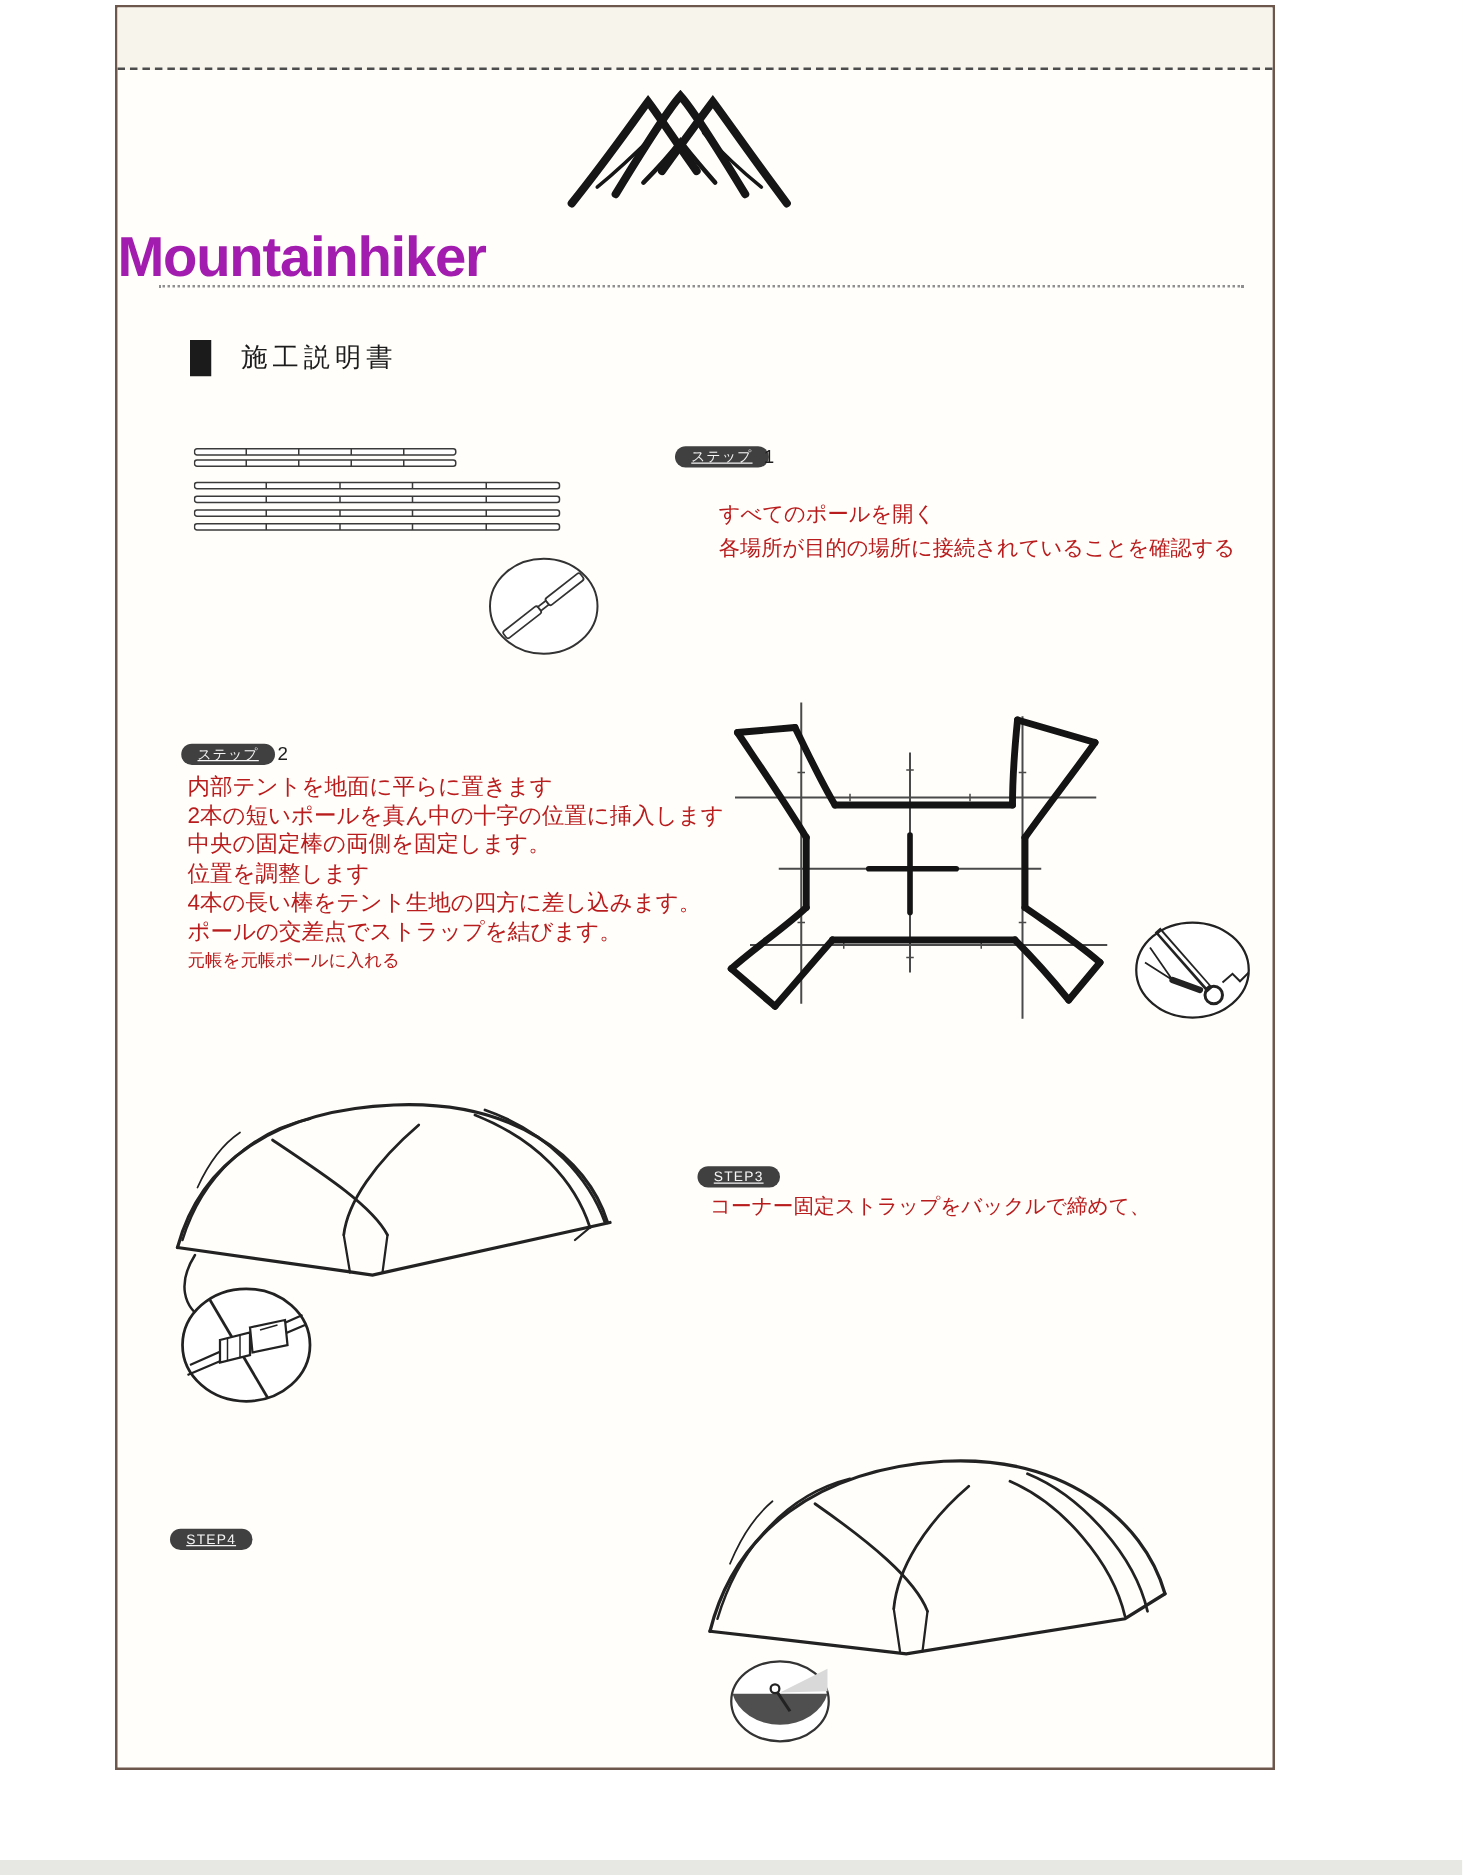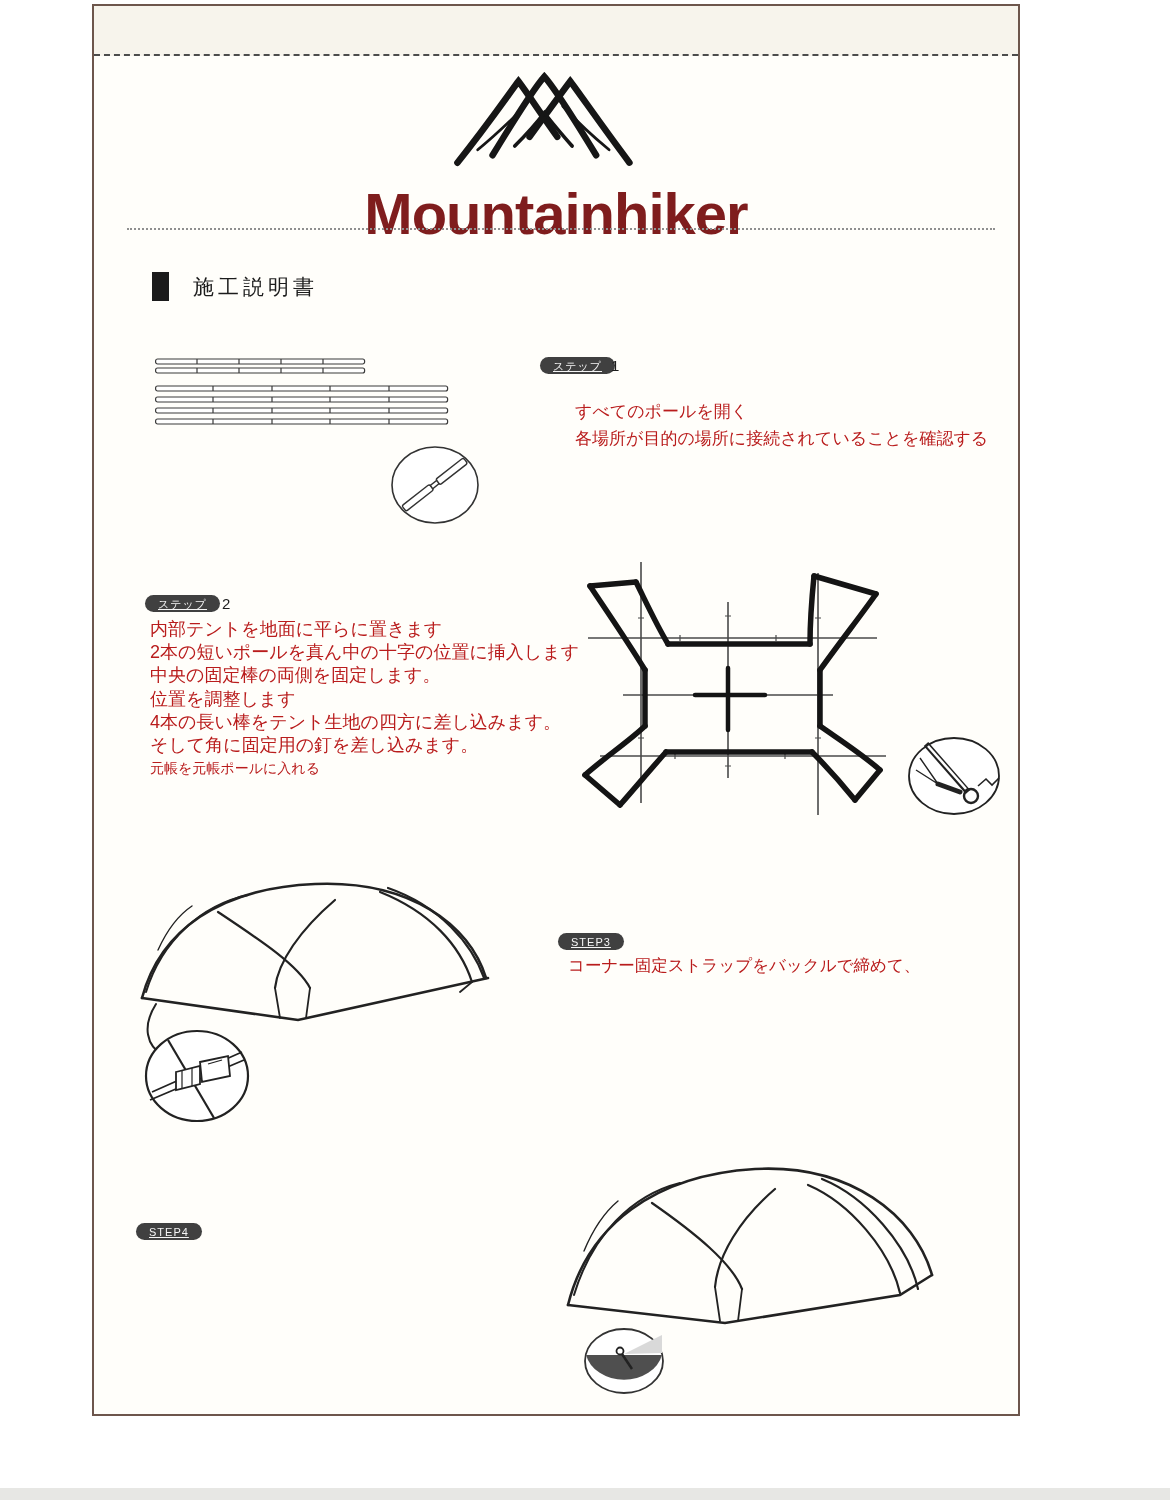--- a/index.html
+++ b/index.html
@@ -3,25 +3,25 @@
 <meta charset="utf-8">
 <style>
   html,body{margin:0;padding:0;background:#ffffff;}
   .canvas{position:relative;width:1170px;height:1500px;background:#ffffff;overflow:hidden;
           font-family:"Liberation Sans", sans-serif;color:#222;}
   .sheet{position:absolute;left:92px;top:4px;width:924px;height:1408px;
          border:2px solid #6d564c;background:#fffefa;box-sizing:content-box;}
   .abs{position:absolute;}
   .header-strip{position:absolute;left:0;top:0;width:100%;height:48px;background:#f7f4ec;
                 border-bottom:2px dashed #4c4c4c;}
-  .brand-name{position:absolute;left:0;top:174px;width:100%;text-align:center;
-              font-size:58px;font-weight:600;letter-spacing:-1px;color:#7f1d1d;}
+  .brand-name{position:absolute;left:0;top:174px;width:100%;text-align:left;
+              font-size:45px;font-weight:600;letter-spacing:-1px;color:#a21caf;}
   .dotted-sep{position:absolute;left:33px;top:222px;width:868px;height:0;
               border-top:2px dotted #8f8f8f;}
-  .heading{position:absolute;left:58px;top:266px;display:flex;align-items:center;gap:24px;}
+  .heading{position:absolute;left:58px;top:266px;display:flex;align-items:flex-start;gap:24px;}
   .heading .sq{width:17px;height:29px;background:#1b1b1b;display:inline-block;}
   .heading .txt{font-size:21px;color:#1c1c1c;letter-spacing:4px;}
   .badge-row{position:absolute;display:flex;align-items:center;}
   .badge{background:#404040;color:#f5f5f5;border-radius:9px;
          font-size:11px;line-height:16px;height:17px;padding:0 13px;
          display:inline-flex;align-items:center;letter-spacing:1px;white-space:nowrap;text-decoration:underline;}
   .badge-num{font-size:15px;color:#1d1d1d;margin-left:2px;}
   .lines{position:absolute;}
   .lines .ln{white-space:nowrap;color:#b91c1c;}
   .s1 .ln{font-size:17px;line-height:27px;}
@@ -99,21 +99,21 @@
     <div class="badge-row" style="left:51px;top:589px;">
       <span class="badge">ステップ</span>
       <span class="badge-num">2</span>
     </div>
     <div class="lines s2" style="left:56px;top:612px;">
       <div class="ln">内部テントを地面に平らに置きます</div>
       <div class="ln">2本の短いポールを真ん中の十字の位置に挿入します</div>
       <div class="ln">中央の固定棒の両側を固定します。</div>
       <div class="ln">位置を調整します</div>
       <div class="ln">4本の長い棒をテント生地の四方に差し込みます。</div>
-      <div class="ln">そして角に固定用の釘を差し込みます。</div>
+      <div class="ln">ポールの交差点でストラップを結びます。</div>
       <div class="ln small">元帳を元帳ポールに入れる</div>
     </div>
 
     <svg class="abs" style="left:486px;top:552px;" width="306" height="262" viewBox="0 0 306 262">
 
       <g stroke="#4a4a4a" stroke-width="1.6" fill="none">
         <path d="M8,80 H297"></path>
         <path d="M43,137 H253"></path>
         <path d="M20,198 H306"></path>
         <path d="M148,44 V220"></path>

